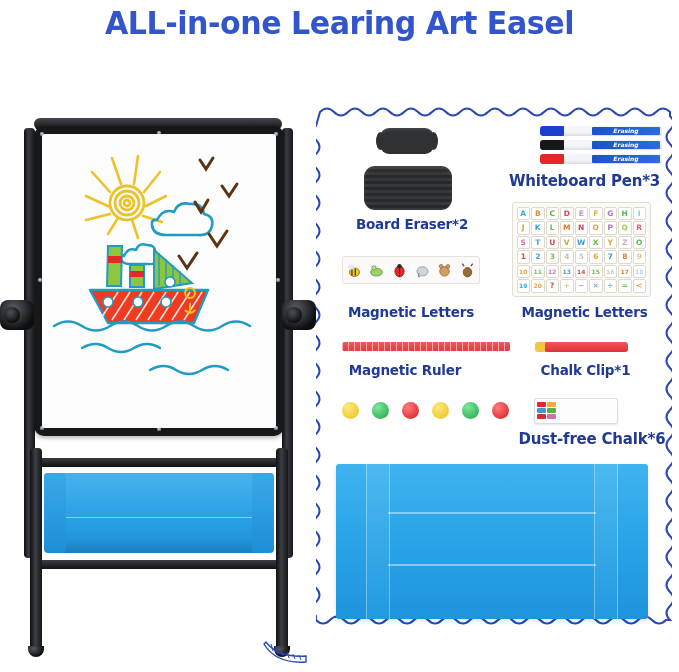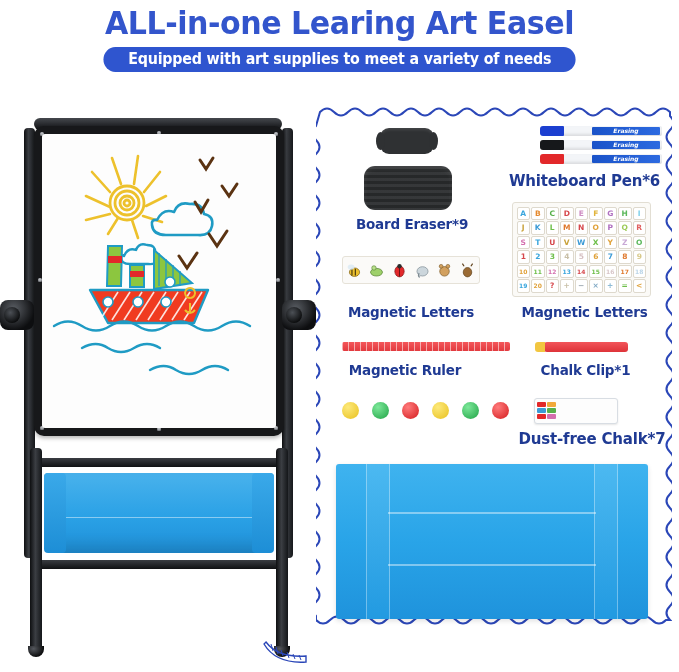--- a/index.html
+++ b/index.html
@@ -163,23 +163,20 @@
   .bag-strap{position:absolute;top:0;width:22px;height:100%;
     background:linear-gradient(180deg,#4cb9f1,#229ae1);
     border-left:1px solid rgba(255,255,255,.35);border-right:1px solid rgba(255,255,255,.35);}
 </style>
 </head>
 <body>
 
 <div class="page">
 
   <div class="title">ALL-in-one Learing Art Easel</div>
-  <div class="subtitle-wrap">
-    <span class="subtitle">Equipped with art supplies to meet a variety of needs</span>
-  </div>
 
   <div class="easel">
 
     <div class="topbar"></div>
     <div class="post post-l"></div>
     <div class="post post-r"></div>
 
     <div class="board-outer">
       <div class="screw" style="left:6px;top:6px"></div>
       <div class="screw" style="right:6px;top:6px"></div>
@@ -317,37 +314,37 @@
                q-7,-7 0,-14 q7,-7 0,-14 q-7,-7 0,-14 q7,-7 0,-14 q-7,-7 0,-14 q7,-7 0,-14 q-7,-7 0,-14
                q7,-7 0,-14 q-7,-7 0,-14 q7,-7 0,-14 q-7,-7 0,-14 q7,-7 0,-14 q-7,-7 0,-14 q7,-7 0,-14
                q-7,-7 0,-14 q7,-7 0,-14 q-7,-7 0,-14 q7,-7 0,-14 q-7,-7 0,-14 q7,-7 0,-14 q-7,-7 0,-14
                q7,-7 0,-14 q-7,-7 0,-14 q7,-7 0,-14 q-7,-7 0,-14 q7,-7 0,-14 q-7,-7 0,-14 q7,-7 0,-14
                q-7,-7 0,-14 q7,-7 0,-14 q-7,-7 0,-14 q7,-7 0,-14 q-7,-7 0,-14 q7,-7 0,-14 q-7,-7 0,-14
                z" fill="none" stroke="#2b47b8" stroke-width="2"></path>
     </svg>
 
     <div class="er-small"></div>
     <div class="er-big"></div>
-    <div class="lbl" style="left:16px;top:112px;width:160px">Board Eraser*9</div>
+    <div class="lbl" style="left:16px;top:112px;width:160px">Board Eraser*2</div>
 
     <div style="position:absolute;left:222px;top:22px">
       <div class="pen" style="left:24px;top:0;width:100px">
         <span class="pen-tip" style="background:#1c3fd0"></span>
         <span class="pen-label">Erasing</span>
       </div>
       <div class="pen" style="left:24px;top:14px;width:100px">
         <span class="pen-tip" style="background:#16181b"></span>
         <span class="pen-label">Erasing</span>
       </div>
       <div class="pen" style="left:24px;top:28px;width:100px">
         <span class="pen-tip" style="background:#e2282a"></span>
         <span class="pen-label">Erasing</span>
       </div>
     </div>
-    <div class="lbl" style="left:186px;top:68px;width:165px;font-size:15px">Whiteboard Pen*6</div>
+    <div class="lbl" style="left:186px;top:68px;width:165px;font-size:15px">Whiteboard Pen*3</div>
 
     <div class="animals" style="left:26px;top:152px;width:136px;height:26px">
       <svg width="17" height="17" viewBox="0 0 20 20">
         <ellipse cx="10" cy="12" rx="6" ry="5" fill="#edc12c" stroke="#7a5b12" stroke-width=".8"></ellipse>
         <path d="M7 8 l0 8 M11 8 l0 8" stroke="#4a3a10" stroke-width="1.4"></path>
         <ellipse cx="6" cy="6" rx="4" ry="3" fill="#dceaf5" opacity=".85"></ellipse>
       </svg>
       <svg width="17" height="17" viewBox="0 0 20 20">
         <ellipse cx="10" cy="12" rx="7" ry="4.5" fill="#9ed06a" stroke="#4e7a2b" stroke-width=".8"></ellipse>
         <circle cx="7" cy="7" r="2.6" fill="#b9e08c" stroke="#4e7a2b" stroke-width=".7"></circle>
@@ -461,21 +458,21 @@
     </div>
 
     <div class="chalkbox" style="left:218px;top:294px">
       <div class="chalk" style="left:2px;top:3px; background:#e2282a"></div>
       <div class="chalk" style="left:2px;top:9px; background:#3c9bd6"></div>
       <div class="chalk" style="left:2px;top:15px;background:#e2282a"></div>
       <div class="chalk" style="left:12px;top:3px; background:#f2a93a"></div>
       <div class="chalk" style="left:12px;top:9px; background:#58b04a"></div>
       <div class="chalk" style="left:12px;top:15px;background:#d46fae"></div>
     </div>
-    <div class="lbl" style="left:196px;top:326px;width:160px;font-size:15px">Dust-free Chalk*7</div>
+    <div class="lbl" style="left:196px;top:326px;width:160px;font-size:15px">Dust-free Chalk*6</div>
 
     <div class="bag">
       <div class="bag-strap" style="left:30px"></div>
       <div class="bag-strap" style="right:30px"></div>
       <div class="bag-seam" style="top:48px"></div>
       <div class="bag-seam" style="top:100px"></div>
     </div>
 
   </div>
 </div>

